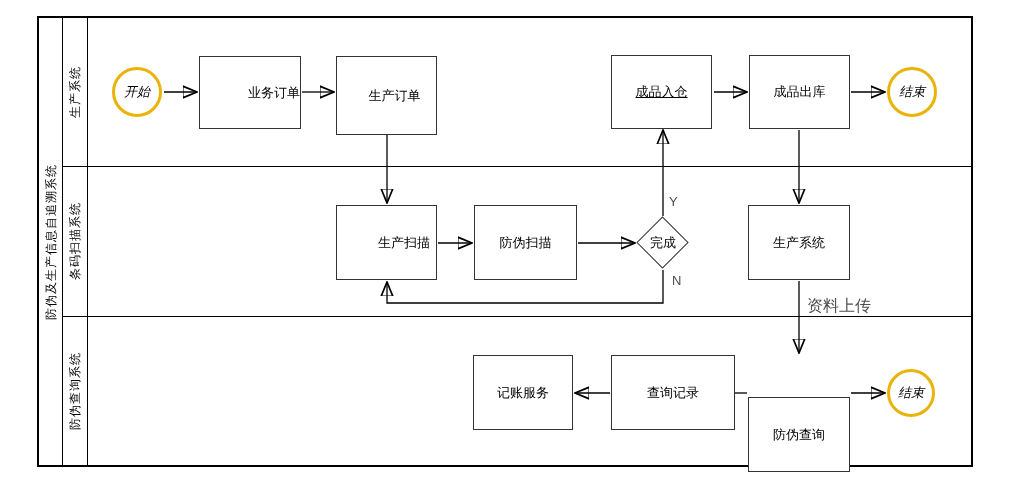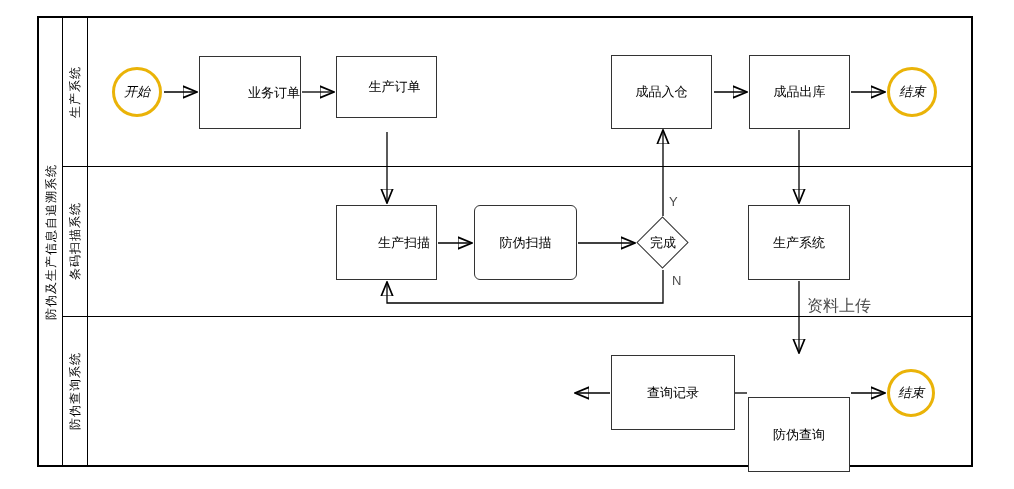--- a/index.html
+++ b/index.html
@@ -118,45 +118,48 @@
   <span class="edge-label yn" style="left:669px;top:194px;">Y</span>
   <span class="edge-label yn" style="left:672px;top:273px;">N</span>
   <span class="edge-label" style="left:807px;top:296px;">资料上传</span>
 
   <div class="event" style="left:112px;top:67px;width:50px;height:50px;">
     <span>开始</span>
   </div>
   <div class="task" style="left:199px;top:56px;width:102px;height:73px;padding-left:48px;">
     <span>业务订单</span>
   </div>
-  <div class="task" style="left:336px;top:56px;width:101px;height:62px;padding-left:16px;">
+  <div class="task" style="left:336px;top:56px;width:101px;height:79px;padding-left:16px;">
     <span>生产订单</span>
   </div>
-  <div class="task" style="left:611px;top:55px;width:101px;height:74px;">
+  <div class="task" style="left:611px;top:55px;width:101px;height:74px;text-decoration:underline;">
     <span>成品入仓</span>
   </div>
   <div class="task" style="left:749px;top:55px;width:101px;height:74px;">
     <span>成品出库</span>
   </div>
   <div class="event" style="left:887px;top:67px;width:50px;height:50px;">
     <span>结束</span>
   </div>
 
   <div class="task" style="left:336px;top:205px;width:101px;height:75px;padding-left:35px;">
     <span>生产扫描</span>
   </div>
-  <div class="task" style="left:474px;top:205px;width:103px;height:75px;border-radius:6px;">
+  <div class="task" style="left:474px;top:205px;width:103px;height:75px;">
     <span>防伪扫描</span>
   </div>
   <div class="diamond-shape"></div>
   <div class="diamond-label">完成</div>
   <div class="task" style="left:748px;top:205px;width:102px;height:75px;">
     <span>生产系统</span>
   </div>
 
+  <div class="task" style="left:473px;top:355px;width:100px;height:75px;">
+    <span>记账服务</span>
+  </div>
   <div class="task" style="left:611px;top:355px;width:124px;height:75px;">
     <span>查询记录</span>
   </div>
   <div class="task" style="left:748px;top:355px;width:102px;height:75px;margin-top:42px;">
     <span>防伪查询</span>
   </div>
   <div class="event" style="left:887px;top:369px;width:48px;height:48px;">
     <span>结束</span>
   </div>
 

